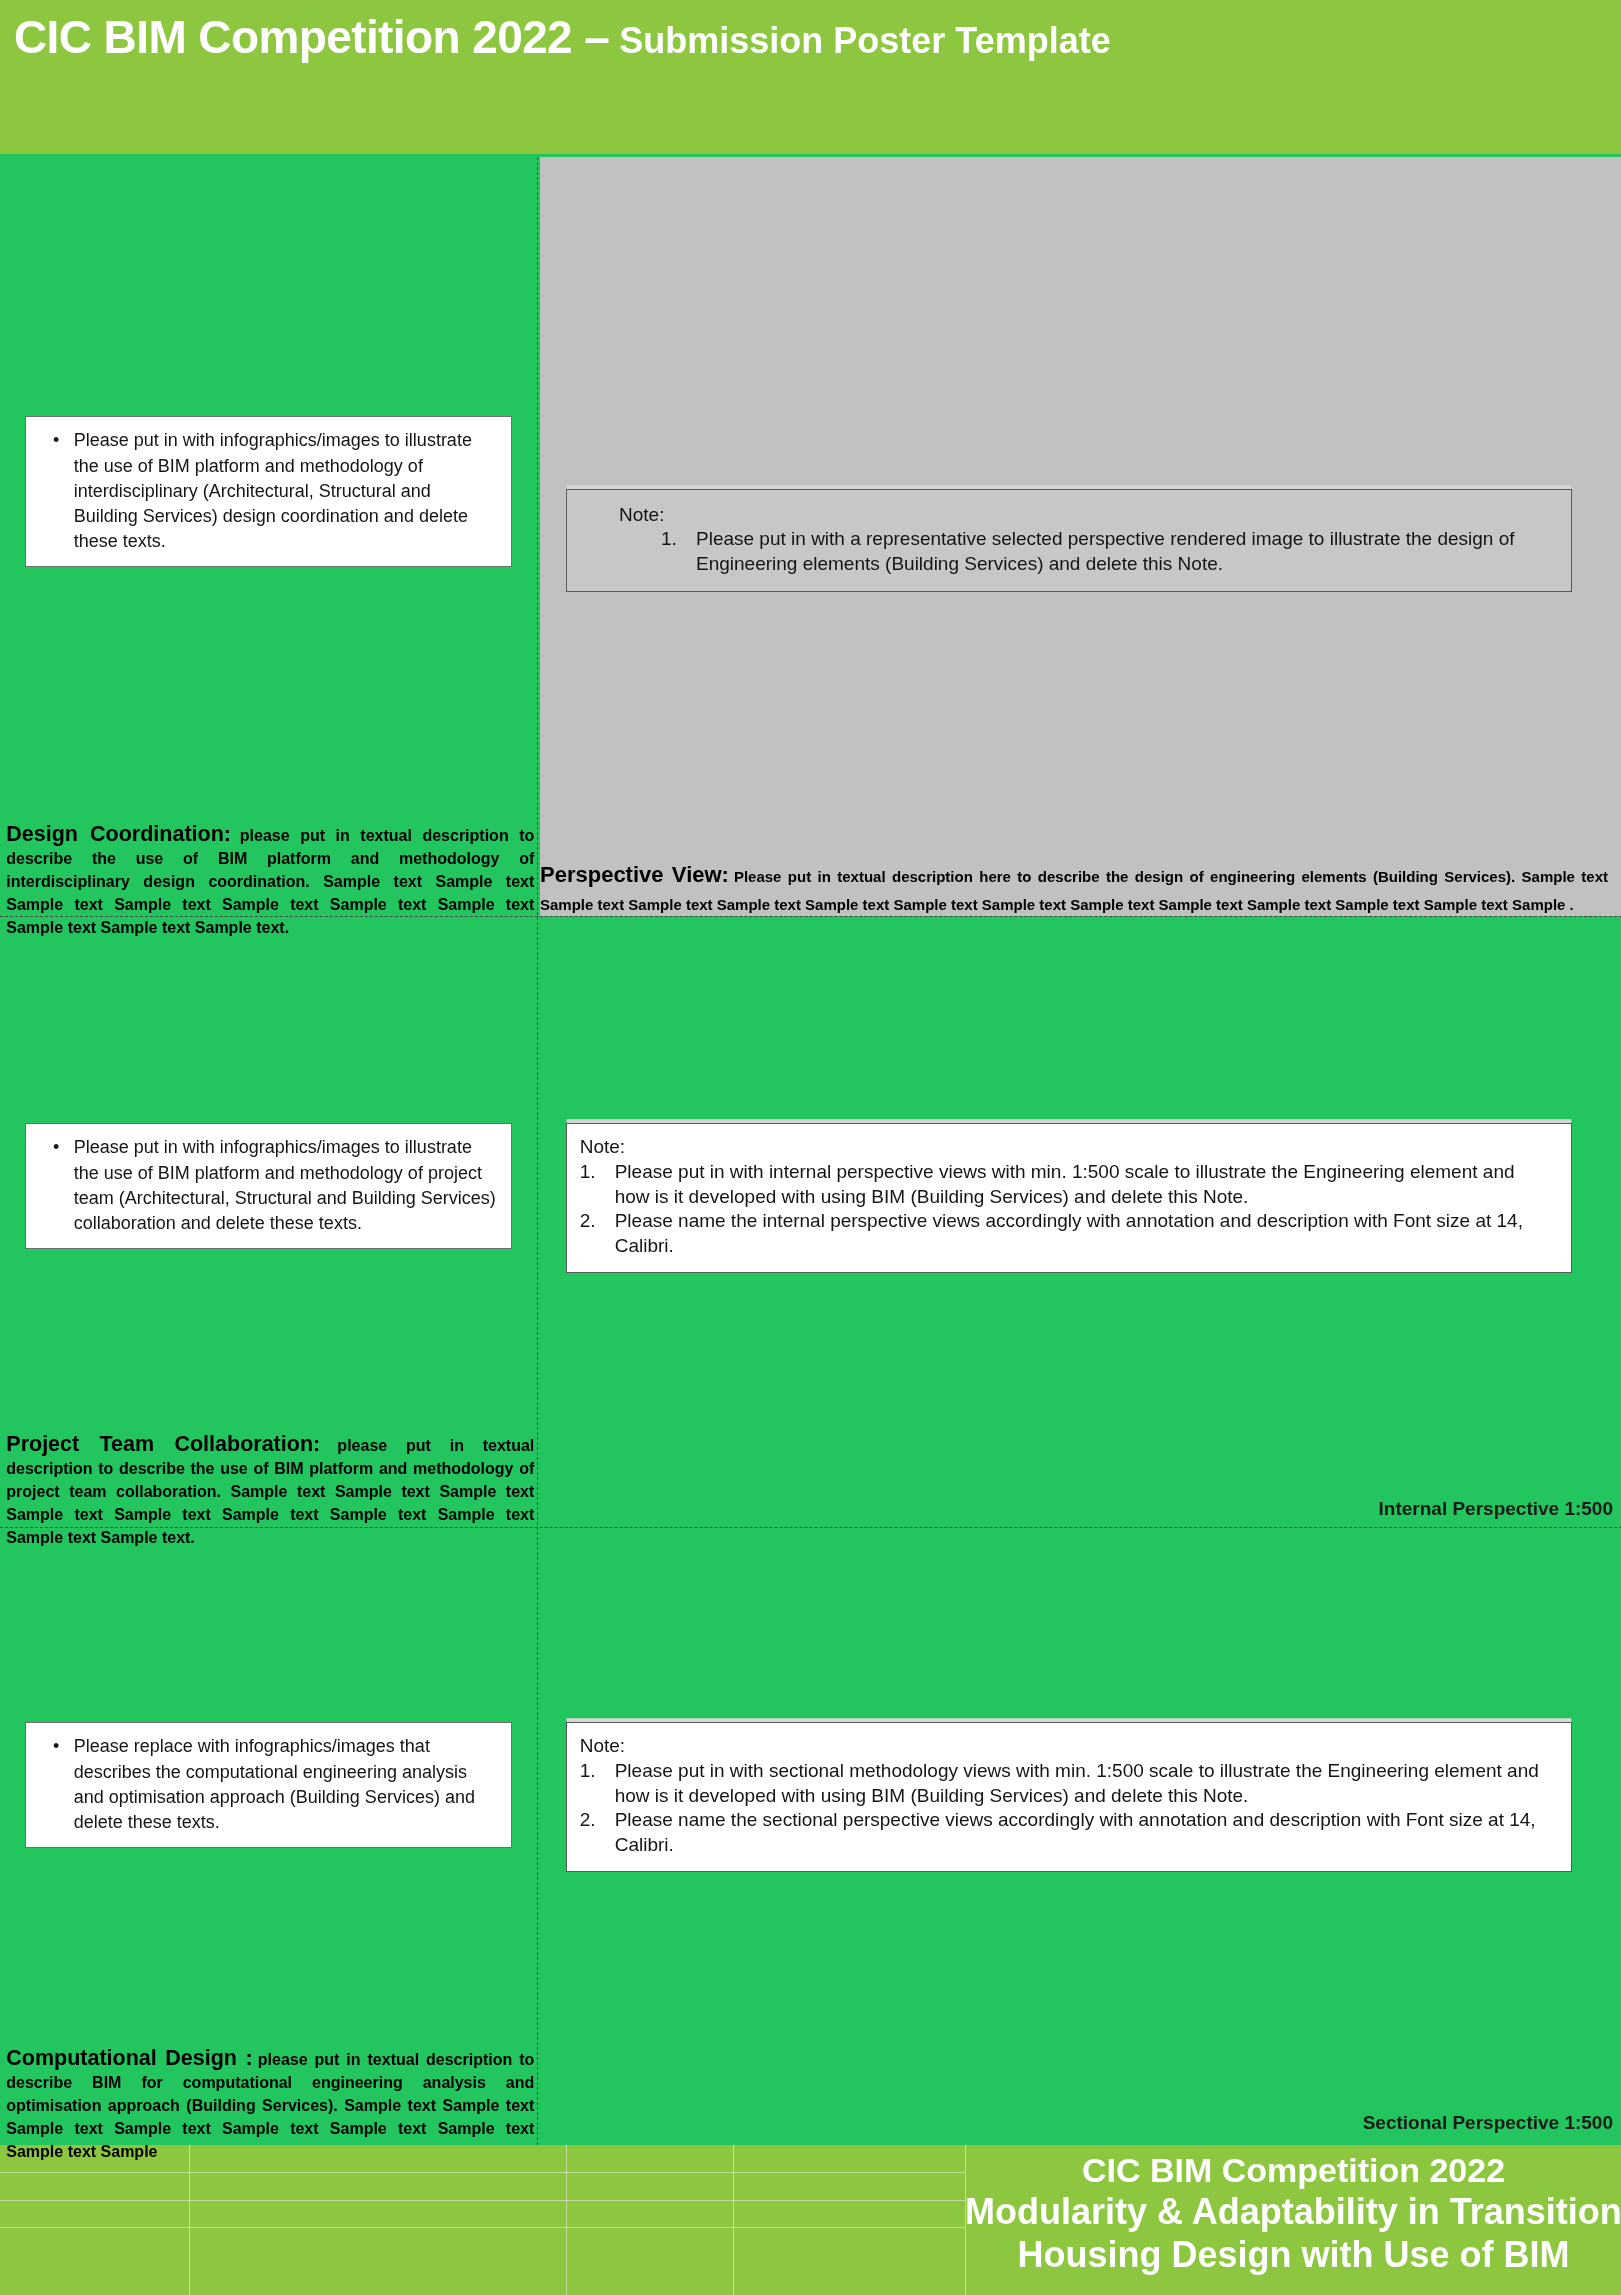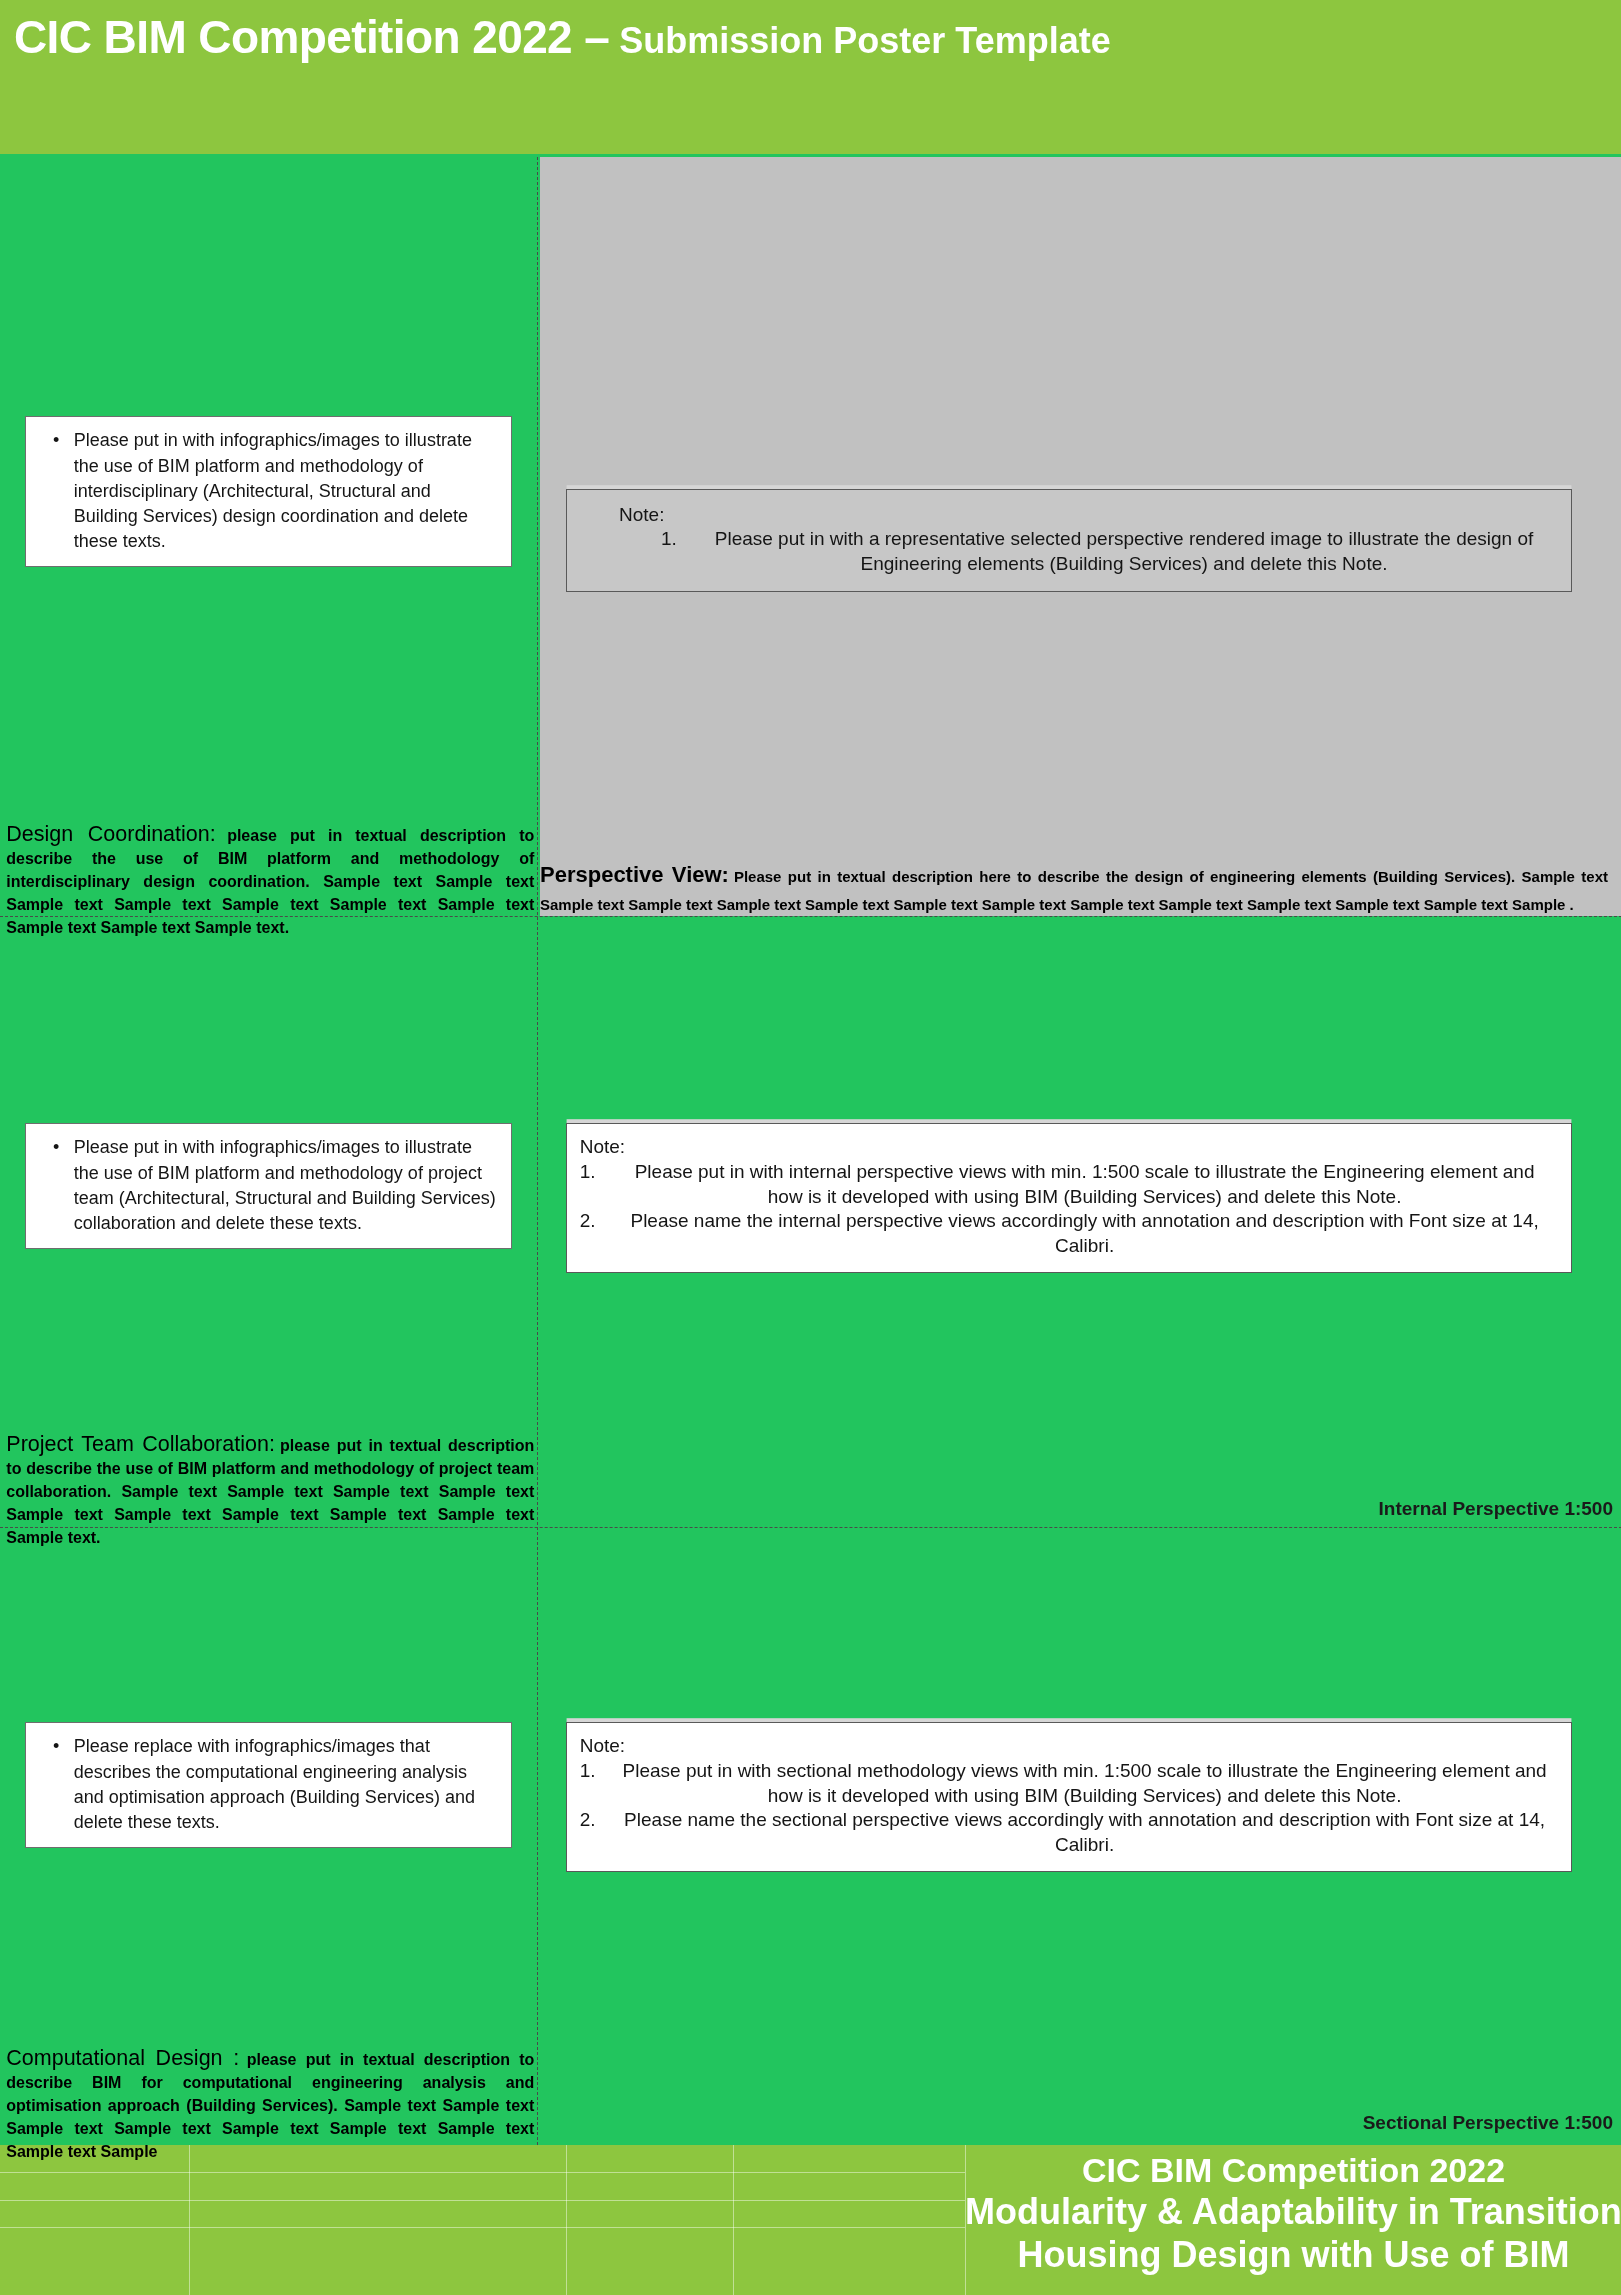--- a/index.html
+++ b/index.html
@@ -41,25 +41,25 @@
   
   .note-box{position:absolute;left:566px;width:1006px;border:1.9px solid var(--border-gray);
     font-size:19px;line-height:1.3;color:#151515;z-index:4;box-shadow:0 -4.4px 0 -0.6px #d6d6d6;}
   .note-box.n1{top:489px;background:var(--note-gray);padding:12.7px 19px 14px 19px;}
   .note-box.n2{top:1123px;background:#ffffff;padding:11.4px 16.5px 12.7px 12.7px;}
   .note-box.n3{top:1722px;background:#ffffff;padding:11.4px 16.5px 12.7px 12.7px;}
   .note-box.n1 .note-title{margin-left:33px;}
   .note-box.n1 .note-item{margin-left:75px;}
   .note-item{display:flex;}
   .note-num{flex:0 0 35px;}
-  .note-itext{flex:1;text-align:center;}
+  .note-itext{flex:1;}
 
   
   .desc{position:absolute;left:6.3px;width:528px;text-align:justify;color:#000;line-height:21px;z-index:4;}
-  .desc .desc-heading{font-weight:normal;font-size:21.5px;margin-top:29px;}
+  .desc .desc-heading{font-weight:bold;font-size:21.5px;margin-top:29px;}
   .desc .desc-body{font-weight:bold;font-size:16px;}
   .desc.dc{top:824px;}
   .desc.pt{top:1434px;}
   .desc.cd{top:2048px;}
 
   
   .caption{position:absolute;left:540px;top:862px;width:1068px;text-align:justify;line-height:26px;z-index:6;color:#000;}
   .caption .caption-heading{font-weight:bold;font-size:22px;}
   .caption .caption-body{font-weight:bold;font-size:15px;}
 

